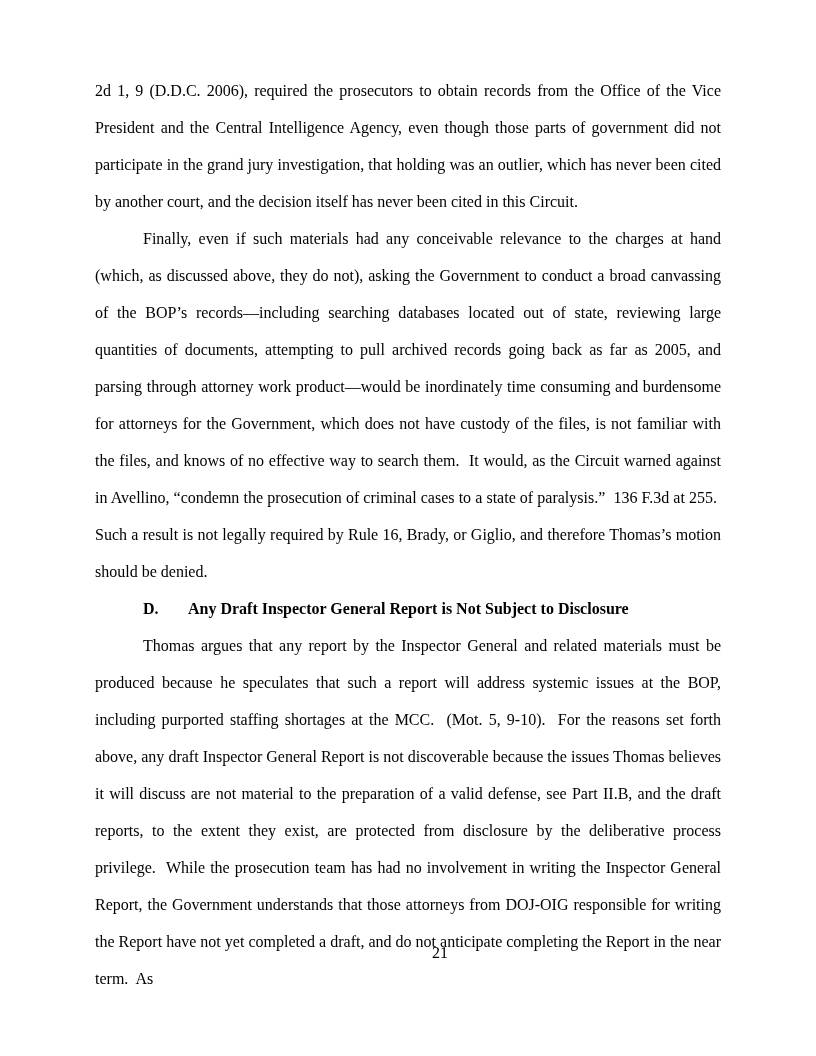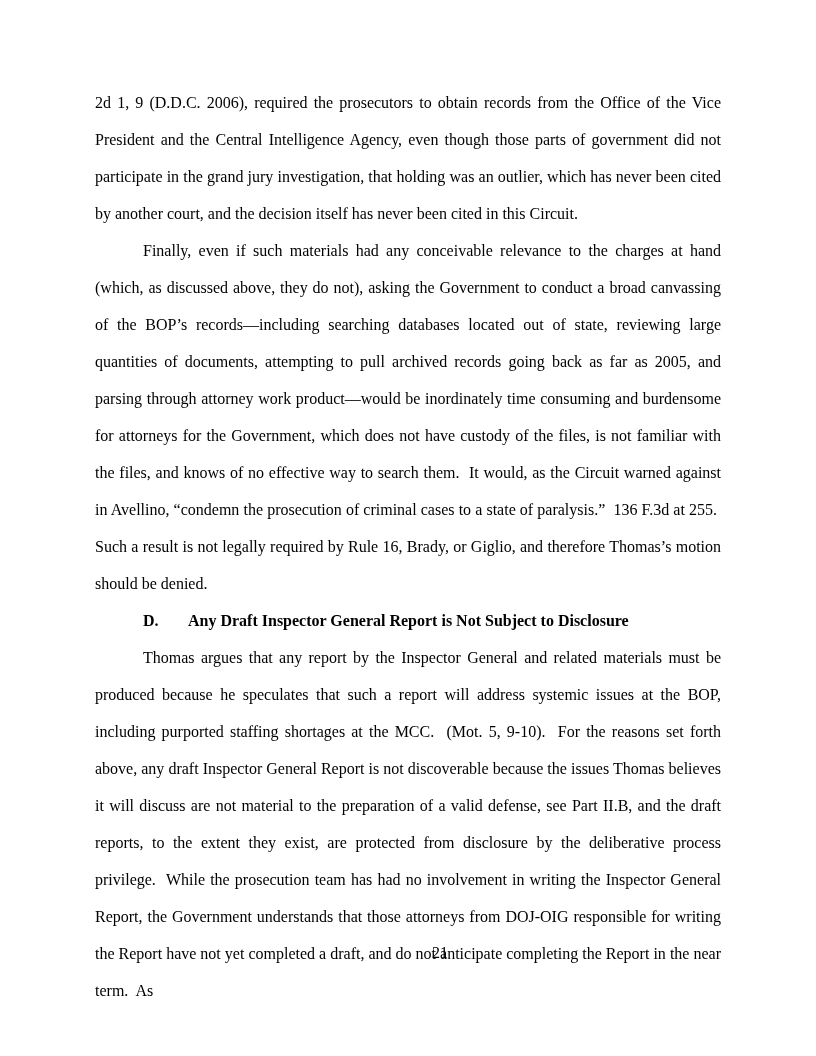--- a/index.html
+++ b/index.html
@@ -12,21 +12,21 @@
     width: 816px;
     height: 1056px;
     background: #ffffff;
     color: #000000;
     font-family: "Liberation Serif", serif;
     overflow: hidden;
   }
   .doc-body {
     position: absolute;
     left: 95px;
-    top: 84px;
+    top: 72px;
     width: 626px;
   }
   .doc-body p {
     margin: 0;
     font-size: 16px;
     line-height: 37px;
     text-align: justify;
   }
   .doc-body p.body.indent {
     text-indent: 48px;

